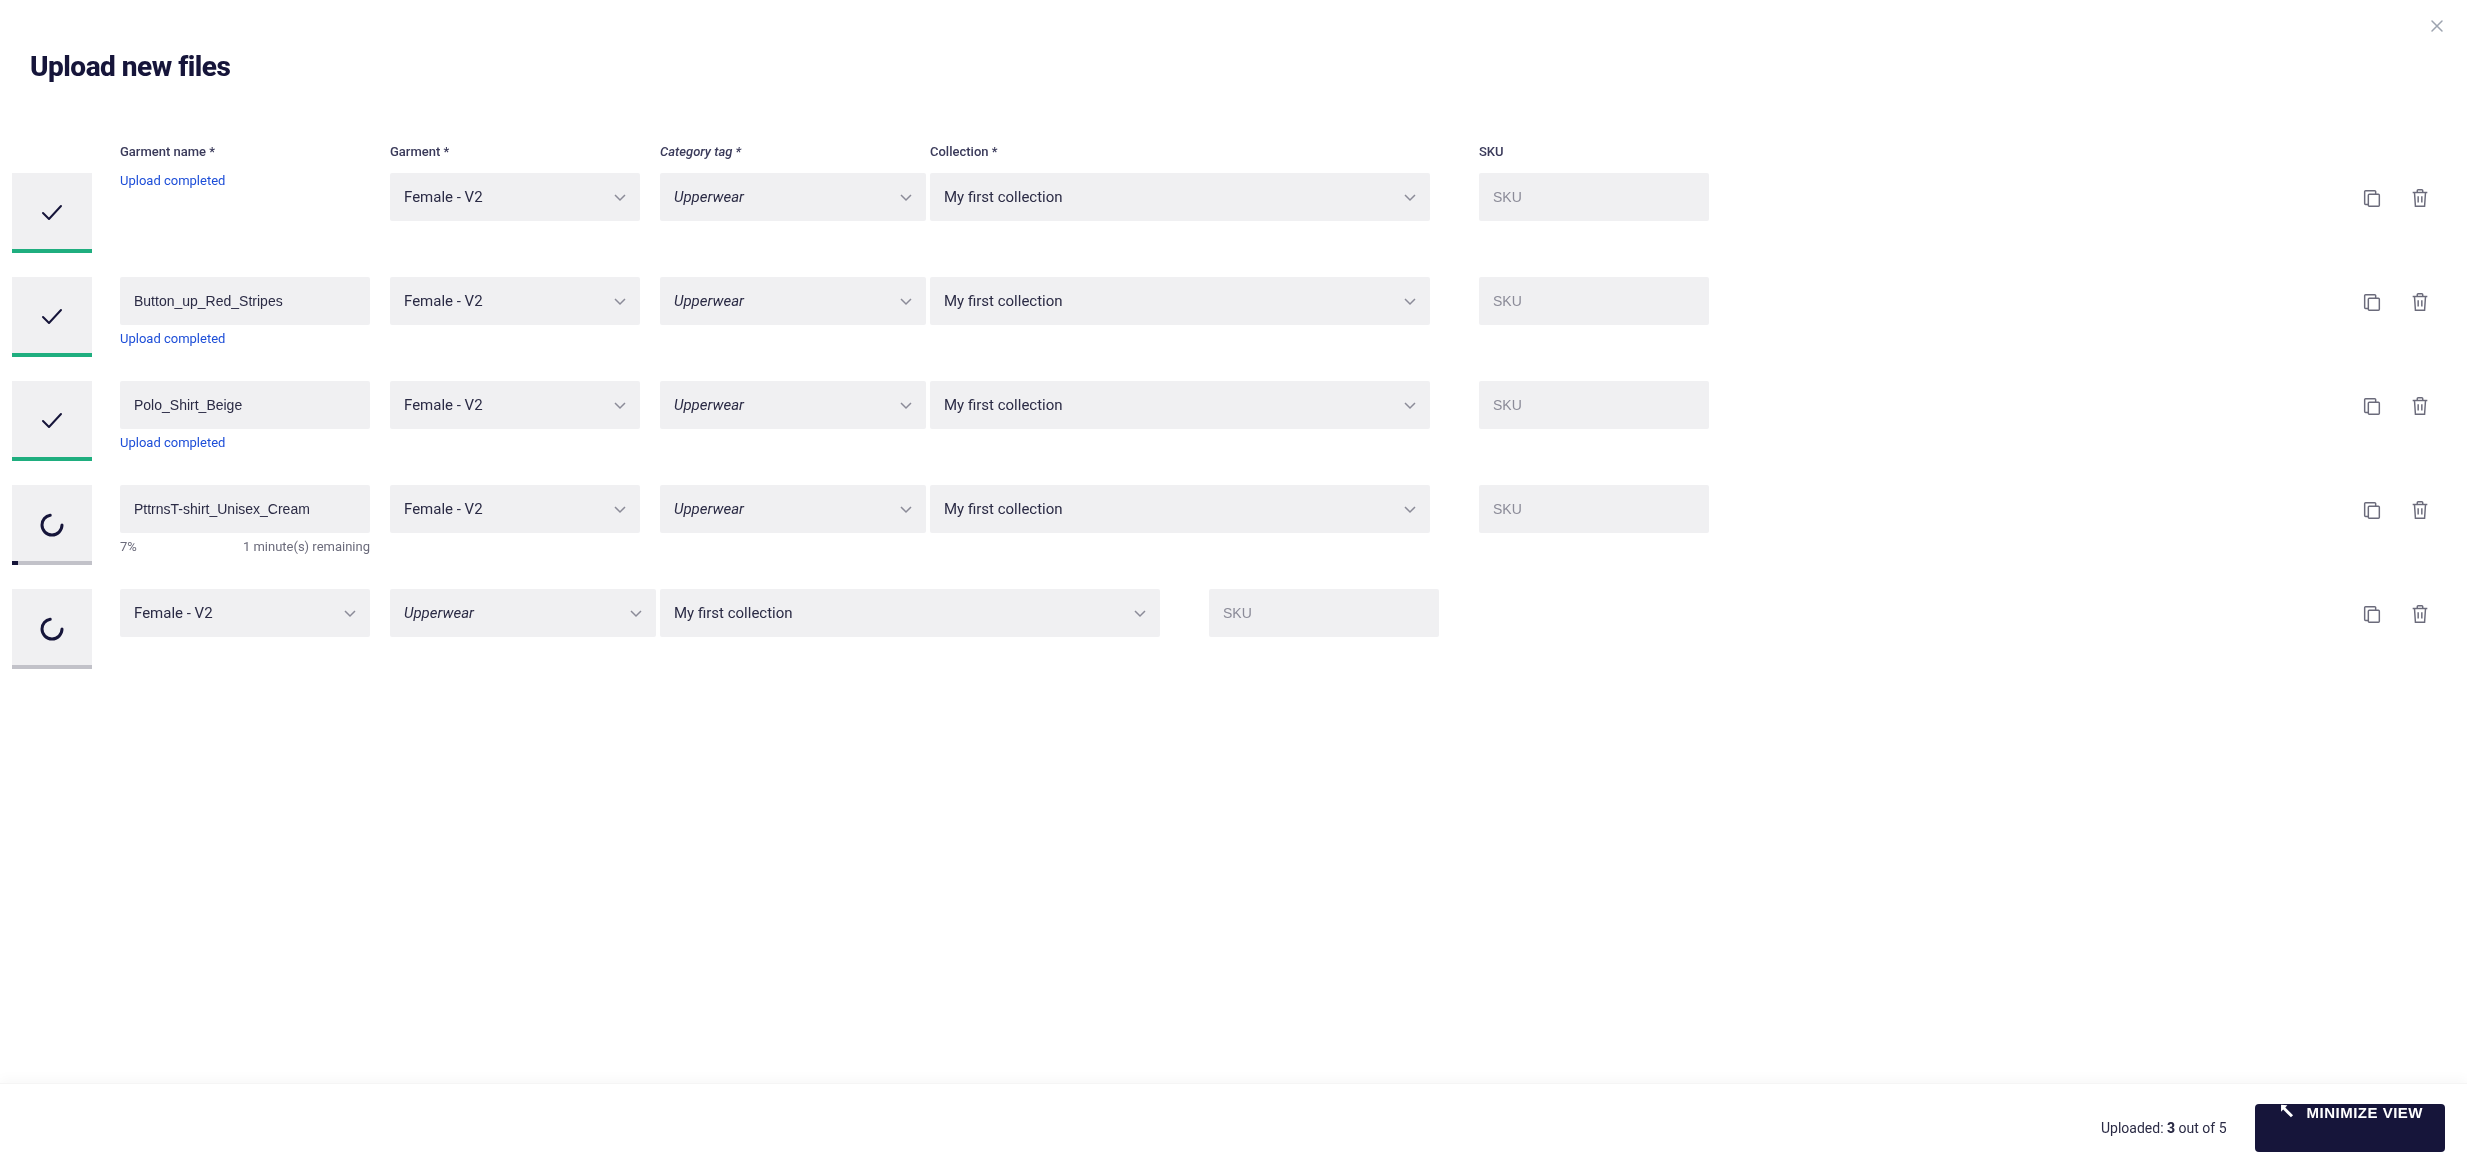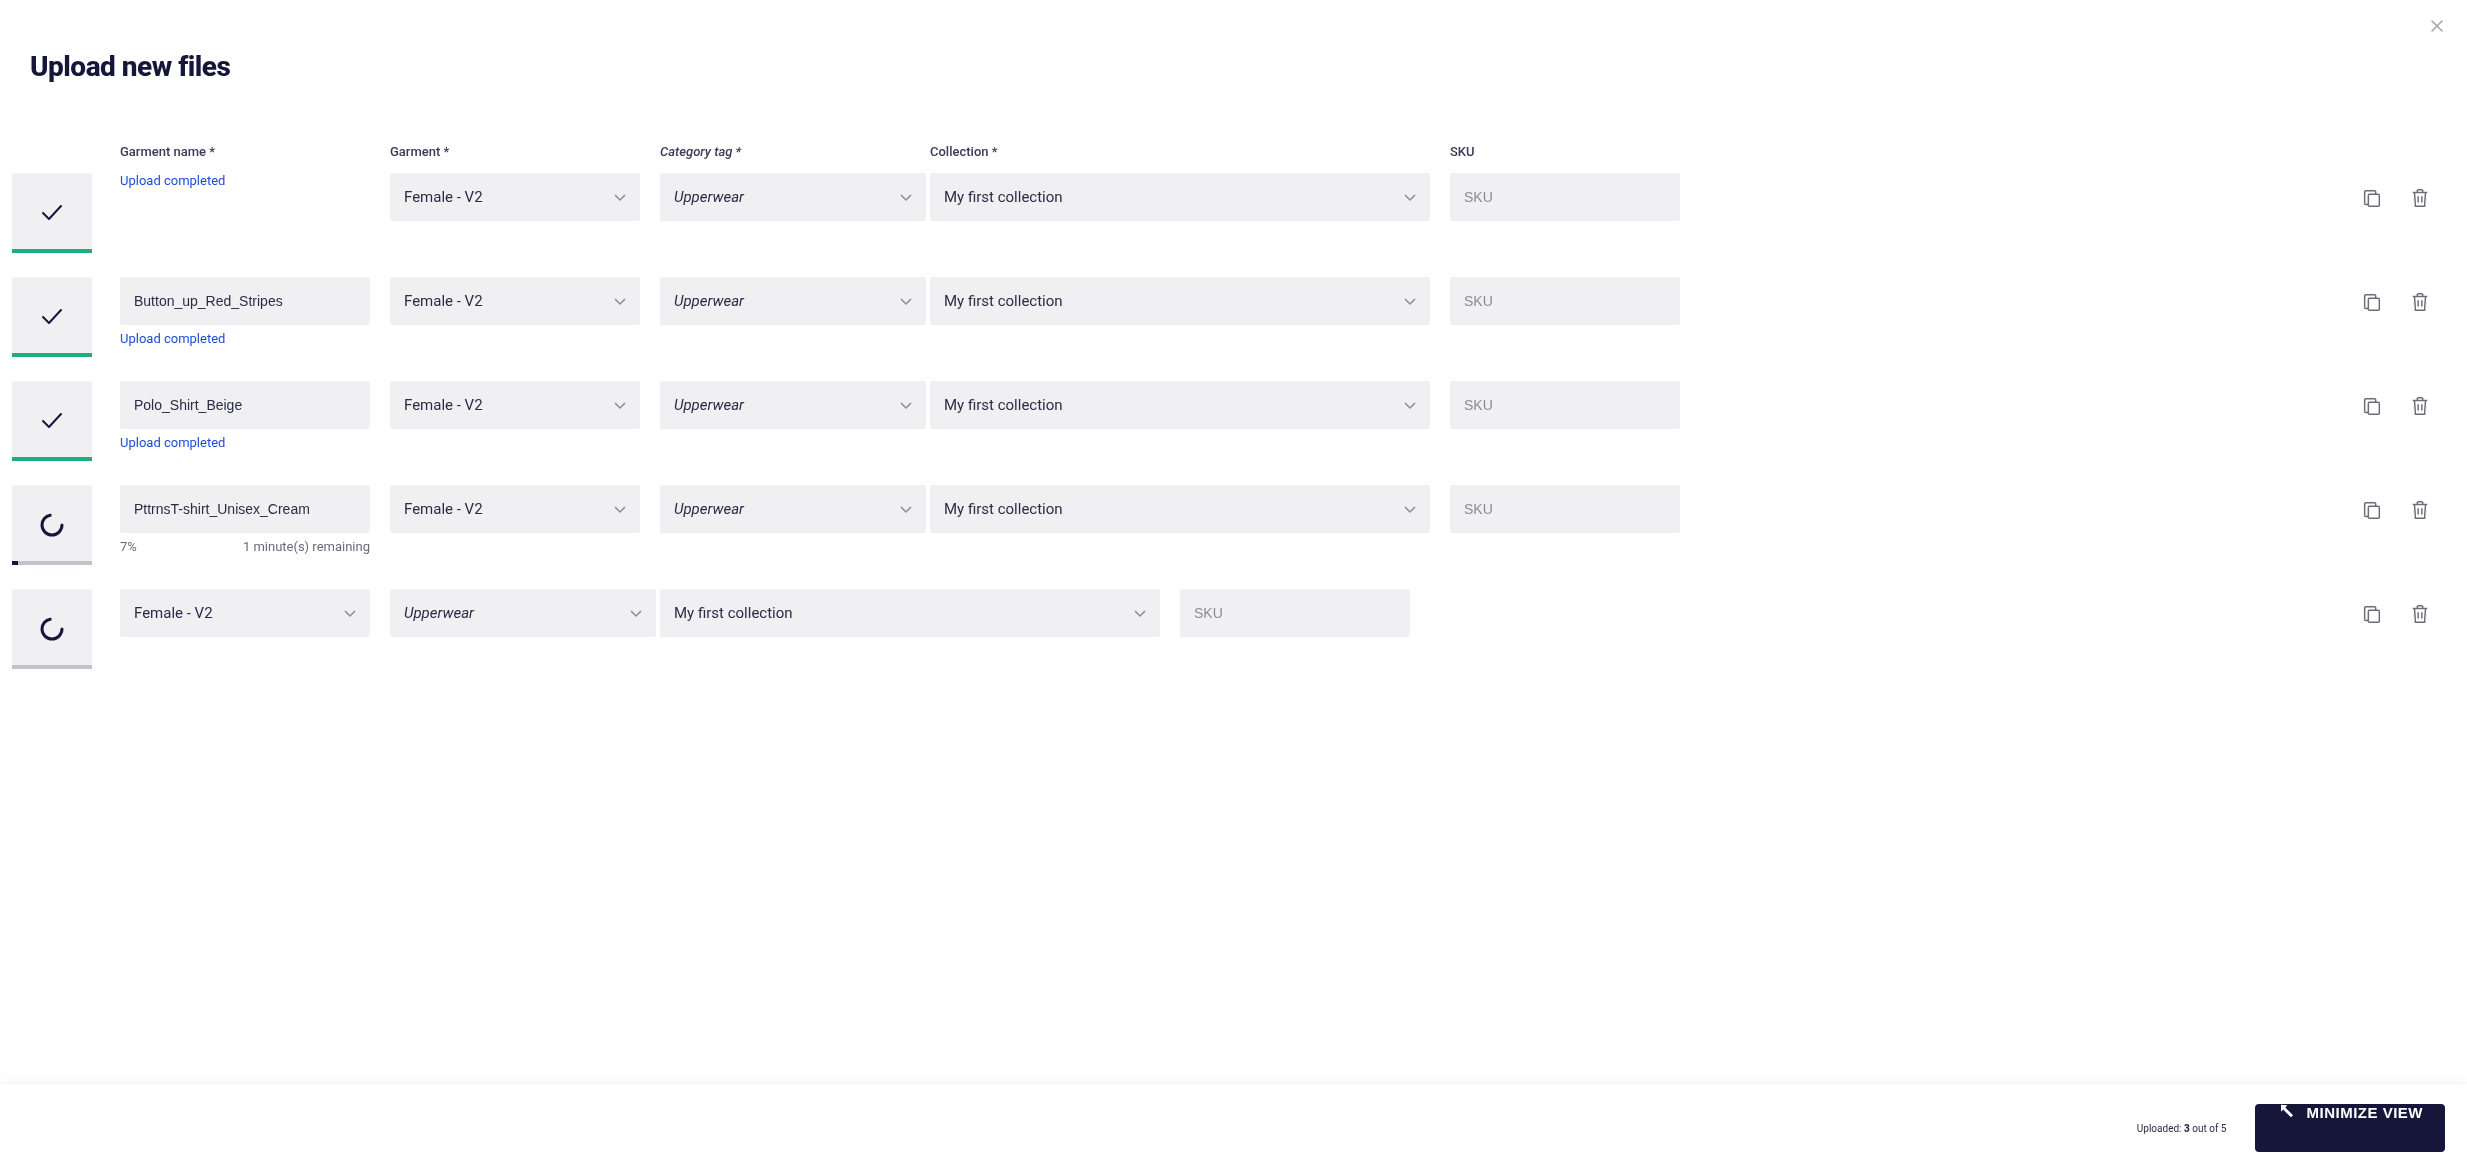--- a/index.html
+++ b/index.html
@@ -43,21 +43,21 @@
   .header-row {
     display: flex;
     align-items: center;
     padding-bottom: 8px;
   }
   .col-thumb { width: 108px; flex: 0 0 108px; }
   .col-garment { width: 270px; flex: 0 0 270px; padding-right: 20px; }
   .col-avatar { width: 270px; flex: 0 0 270px; padding-right: 20px; }
   .col-category { width: 270px; flex: 0 0 270px; padding-right: 4px; font-style: italic; }
   .col-collection { width: 520px; flex: 0 0 520px; padding-right: 20px; }
-  .col-sku { width: 250px; flex: 0 0 250px; padding-right: 20px; }
+  .col-sku { width: 250px; flex: 0 0 250px; padding-right: 20px; margin-left: 29px; }
   .col-actions { flex: 1; display: flex; justify-content: flex-end; gap: 22px; padding-right: 14px; }
   .header-label {
     font-size: 13px;
     font-weight: 500;
     color: #3a3a5a;
   }
   .upload-row {
     display: flex;
     align-items: flex-start;
     padding: 6px 0 18px 0;
@@ -139,21 +139,21 @@
   .footer {
     border-top: 1px solid rgba(0,0,0,0.04);
     box-shadow: 0 -4px 12px rgba(0,0,0,0.03);
     padding: 20px 22px;
     display: flex;
     justify-content: flex-end;
     align-items: center;
     gap: 28px;
   }
   .upload-count {
-    font-size: 10px;
+    font-size: 14px;
     color: #2b2b45;
   }
   .upload-count b { font-weight: 800; }
   .minimize-btn {
     background: #16153a;
     color: #fff;
     border: none;
     border-radius: 4px;
     height: 48px;
     padding: 0 22px;

